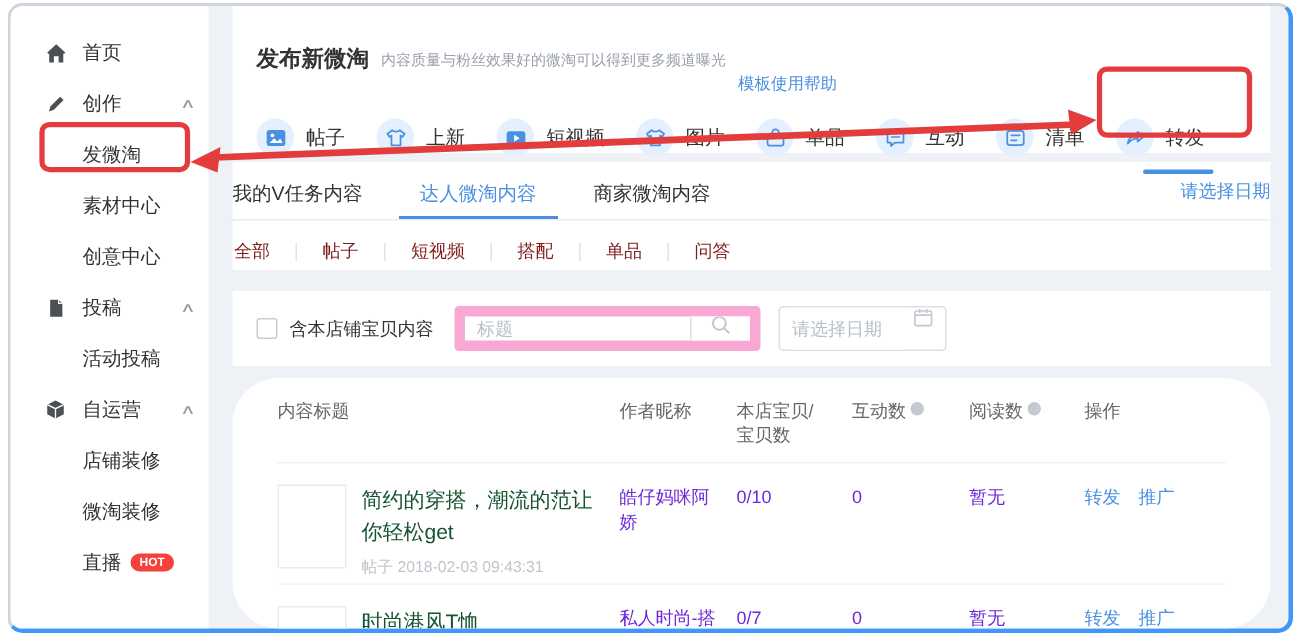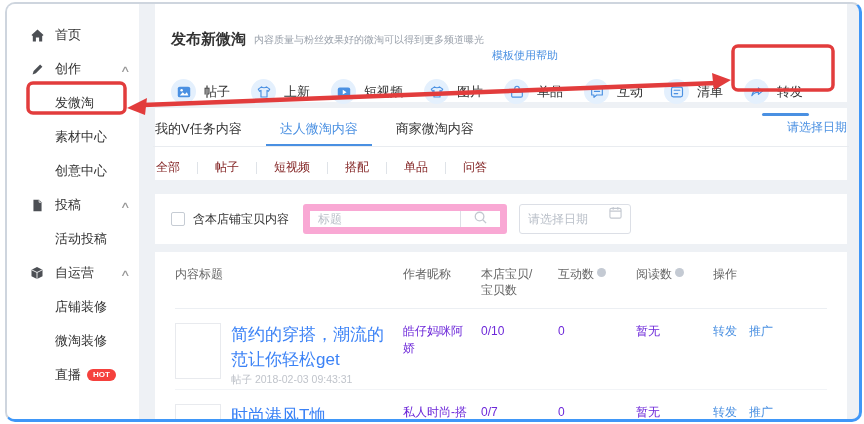--- a/index.html
+++ b/index.html
@@ -56,37 +56,37 @@
   .inp-title{width:150px;border:0;outline:none;padding:0 8px;font-size:12px;color:#333;}
   .inp-title::placeholder{color:#b9bfc8;}
   .search-btn{width:40px;border-left:1px solid #dcdfe6;background:#fff;display:flex;
     align-items:center;justify-content:center;cursor:pointer;}
   .date-wrap{display:flex;height:30px;width:112px;border:1px solid #dcdfe6;
     border-radius:3px;margin-left:12px;padding:0 8px;background:#fff;}
   .inp-date{border:0;outline:none;width:76px;font-size:12px;color:#333;padding:0;}
   .inp-date::placeholder{color:#b9bfc8;}
   .date-wrap .cal{margin-left:auto;}
   
-  .table-panel{margin-top:8px;flex:1;padding:0 20px;overflow:hidden;}
+  .table-panel{margin-top:8px;flex:1;padding:0 30px;overflow:hidden;border-radius:31px;}
   .t-grid{display:grid;grid-template-columns:228px 78px 77px 78px 77px 1fr;align-items:start;}
   .t-head{padding:14px 0 10px;border-bottom:1px solid #eceff3;}
   .t-h{font-size:12px;color:#666;display:flex;align-items:flex-start;line-height:1.35;}
   .t-h .wrapcell{max-width:58px;}
   .info-dot{width:9px;height:9px;border-radius:50%;background:#c4cad3;display:inline-block;
     margin-left:3px;margin-top:2px;flex-shrink:0;}
   .t-row{padding:14px 0 0;height:80px;}
   .t-row + .t-row{border-top:1px solid #f2f4f7;}
   .cell-title{display:flex;}
   .thumb{width:46px;height:56px;border:1px solid #e8eaee;background:#fff;padding:2px;
     flex-shrink:0;cursor:pointer;}
   .thumb .ph{width:100%;height:100%;}
   .ph1{background:linear-gradient(180deg,#8f969e 0%,#b9bec5 28%,#d9dcdf 29%,#c6cacf 60%,#9aa0a7 61%,#c9ccd1 100%);}
   .ph2{background:linear-gradient(105deg,#d8d2c8 0%,#cfc4b4 45%,#4a5670 46%,#5d6b86 55%,#d4cfc6 56%,#c9bfae 100%);}
   .title-block{margin-left:10px;display:flex;flex-direction:column;width:162px;height:62px;}
-  .row-title{font-size:17px;color:#3b82f6;line-height:1.45;}
+  .row-title{font-size:14px;color:#14532d;line-height:1.45;}
   .row-meta{margin-top:auto;font-size:10.5px;color:#c0c4cb;white-space:nowrap;}
   .t-val{font-size:12px;color:#6d28d9;line-height:1.4;padding-right:10px;}
   .t-ops{font-size:12px;}
   .t-ops .link{margin-right:12px;font-size:12px;}
   
   .annot{position:absolute;inset:0;pointer-events:none;z-index:50;}
 </style>
 </head>
 <body>
 

